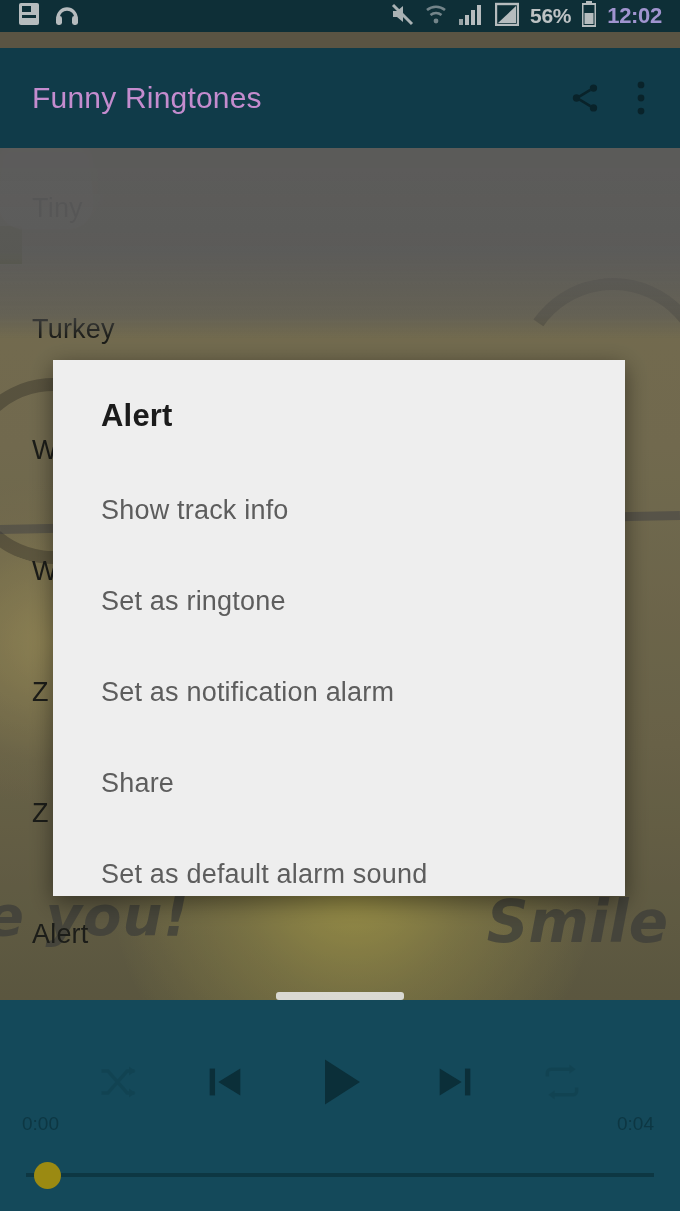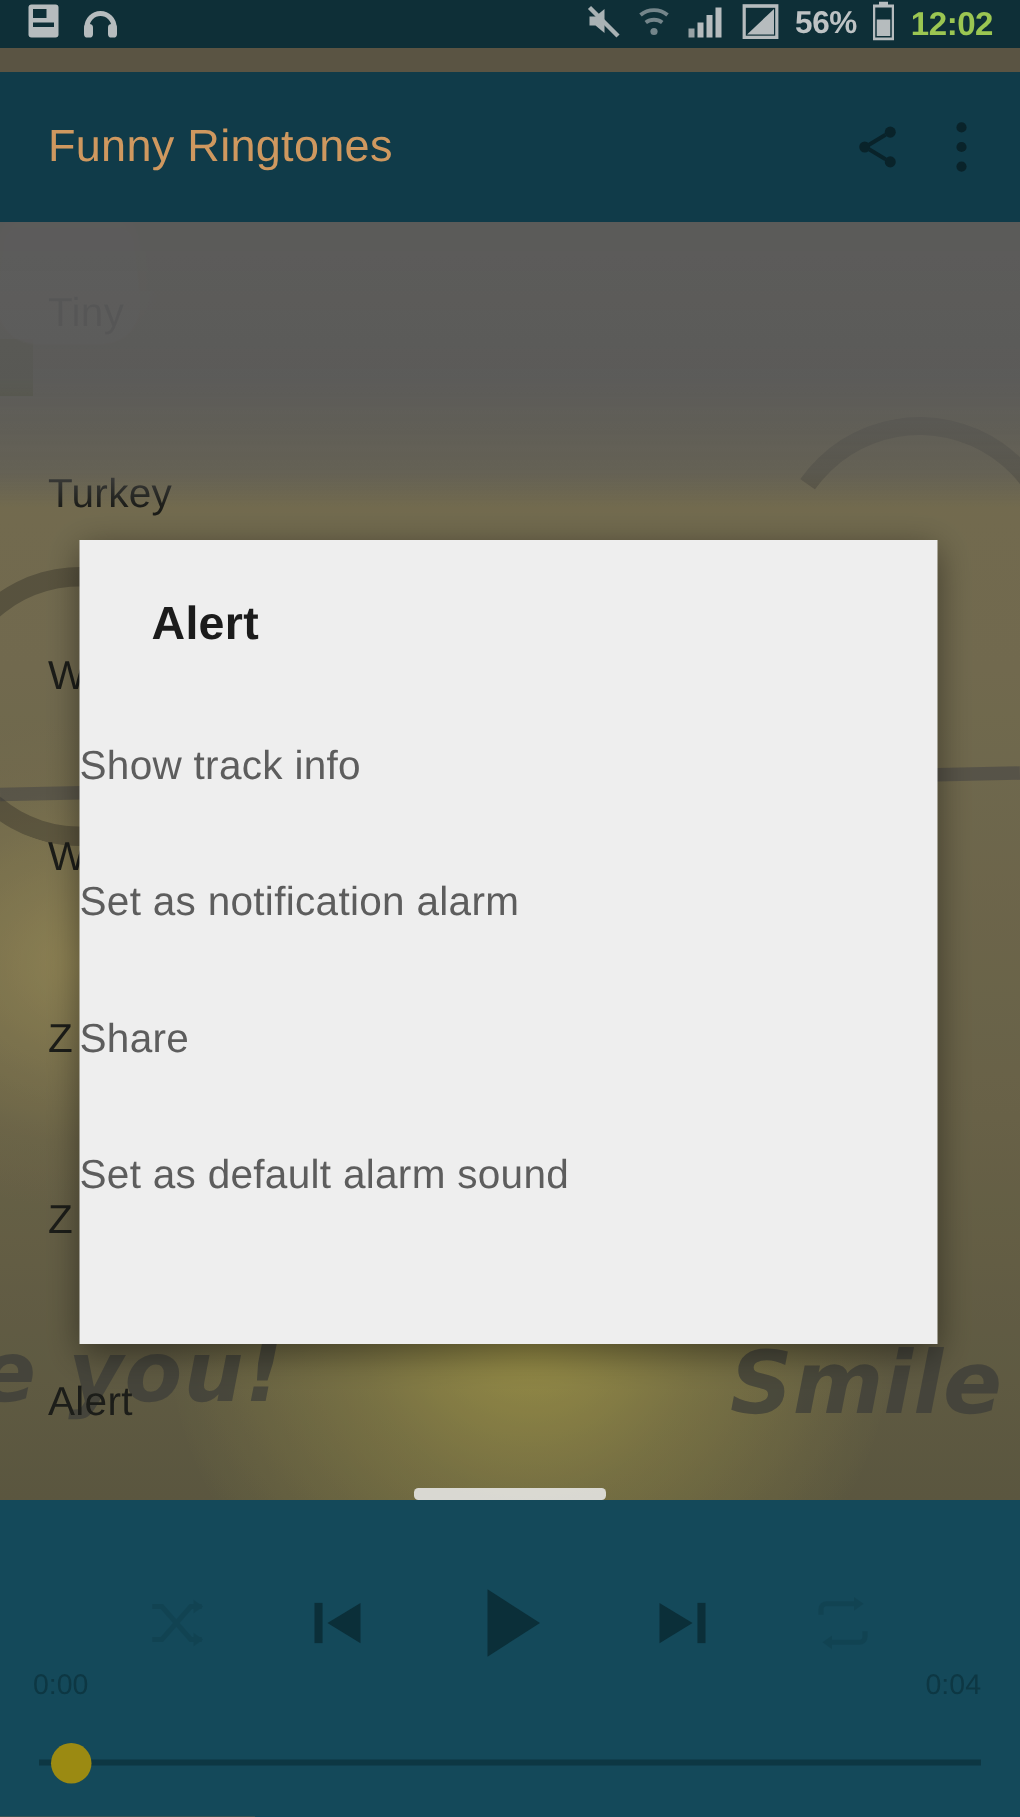--- a/index.html
+++ b/index.html
@@ -122,38 +122,38 @@
   .sb-icon { display: block; }
   #battery-pct {
     font-size: 21px;
     font-weight: 700;
     color: #e8eef0;
     letter-spacing: -.3px;
   }
   #clock {
     font-size: 22px;
     font-weight: 700;
-    color: #bef264;
+    color: #c4b5fd;
     letter-spacing: -.3px;
   }
 
   
   #app-bar {
     position: absolute;
     left: 0; top: 48px;
     width: 680px; height: 100px;
     background: #14495a;
     display: flex;
     align-items: center;
     padding: 0 24px 0 32px;
     box-sizing: border-box;
   }
   #app-title {
     font-size: 30px;
-    color: #fdba74;
+    color: #f0abfc;
     font-weight: 400;
     letter-spacing: .2px;
     text-align: right;
   }
   #app-bar-actions {
     margin-left: auto;
     display: flex;
     align-items: center;
     gap: 34px;
     padding-right: 10px;
@@ -211,20 +211,21 @@
   #dialog-items {
     position: absolute;
     left: 0;
     top: 105px;
     width: 100%;
   }
   .dialog-item {
     height: 91px;
     display: flex;
     align-items: center;
+    padding-left: 48px;
     box-sizing: border-box;
     cursor: pointer;
   }
   .dialog-item-label {
     font-size: 27px;
     color: #5d5d5d;
     letter-spacing: .2px;
   }
 
   
@@ -423,20 +424,23 @@
 
   <div id="dialog-scrim"></div>
 
   <div id="alert-dialog">
     <div id="dialog-title">Alert</div>
     <div id="dialog-items">
       <div class="dialog-item">
         <span class="dialog-item-label">Show track info</span>
       </div>
       <div class="dialog-item">
+        <span class="dialog-item-label">Set as ringtone</span>
+      </div>
+      <div class="dialog-item">
         <span class="dialog-item-label">Set as notification alarm</span>
       </div>
       <div class="dialog-item">
         <span class="dialog-item-label">Share</span>
       </div>
       <div class="dialog-item">
         <span class="dialog-item-label">Set as default alarm sound</span>
       </div>
     </div>
   </div>

